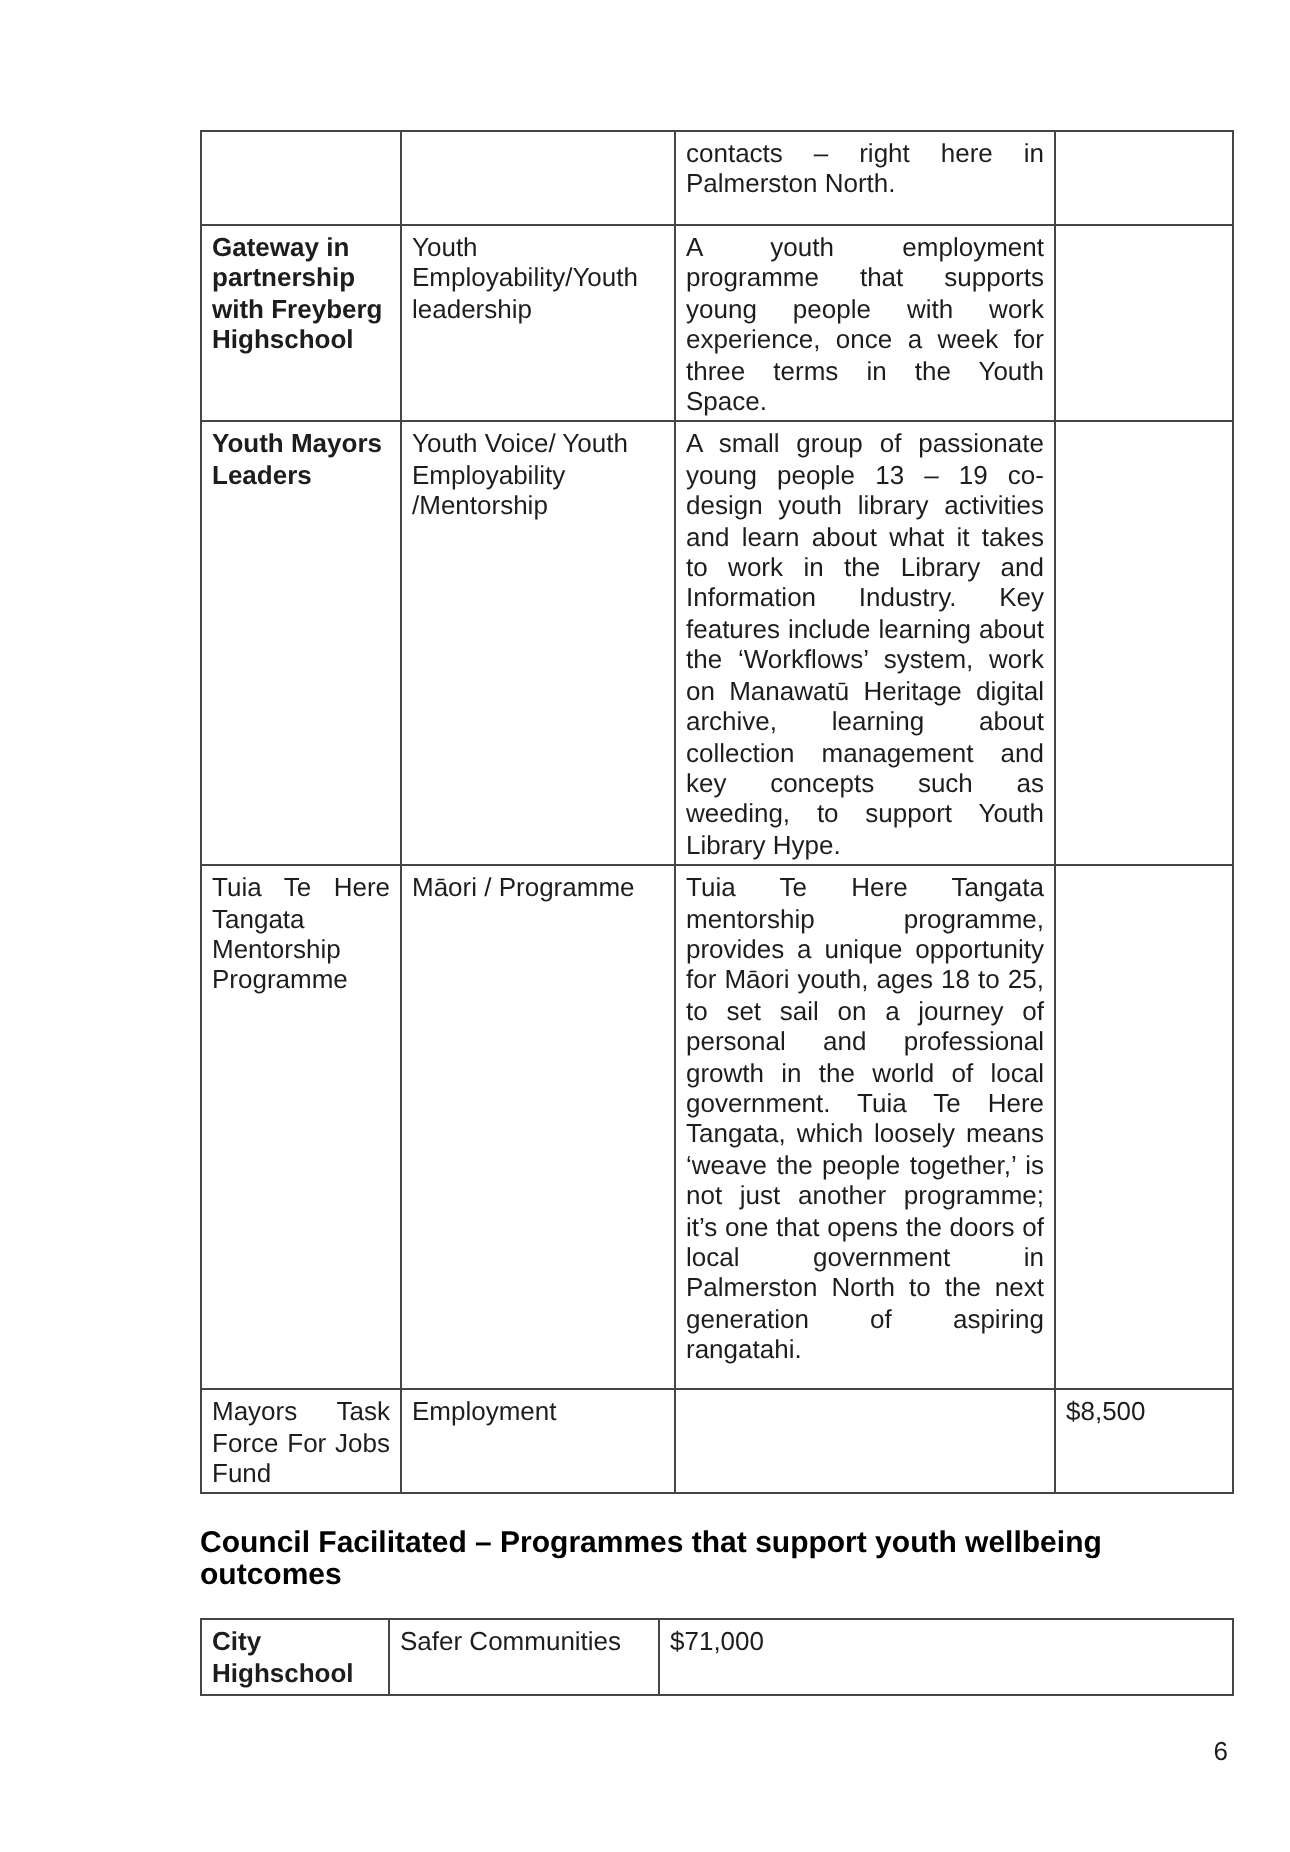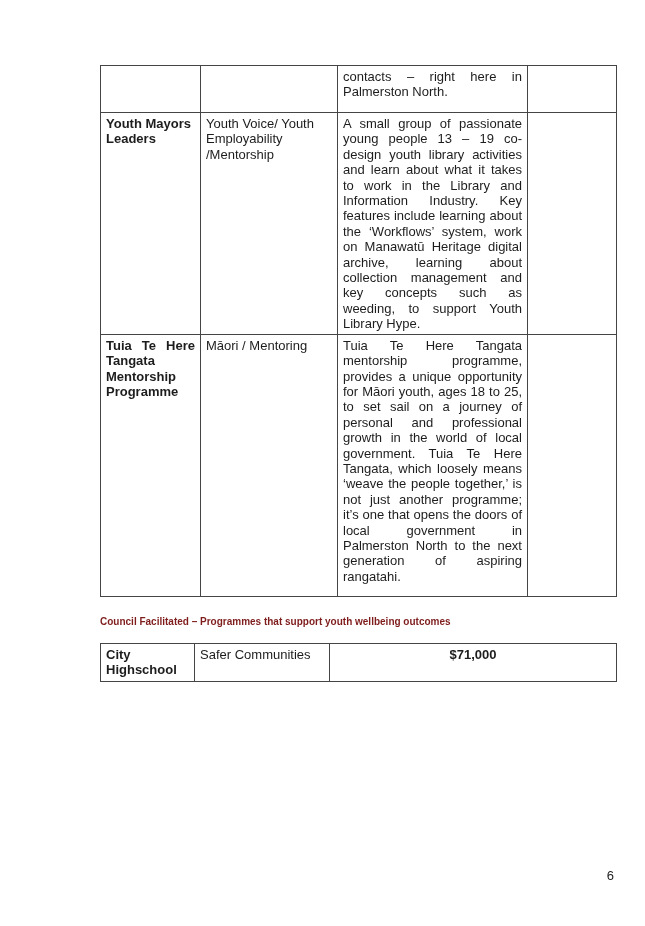--- a/index.html
+++ b/index.html
@@ -34,30 +34,30 @@
     border: 1px solid #454545;
     vertical-align: top;
     padding: 3px 5px 2px 5px;
     font-size: 13px;
     line-height: 15.4px;
     color: #1d1d1d;
     overflow: hidden;
     word-wrap: break-word;
   }
   td.name-cell { font-weight: bold; }
-  td.name-just { font-weight: bold; text-align: justify; }
+  td.name-just { font-weight: normal; text-align: justify; }
   td.desc-cell { text-align: justify; }
-  td.amt-right { text-align: center; font-weight: bold; }
+  td.amt-right { text-align: left; }
   .section-heading {
     font-weight: bold;
-    font-size: 10px;
+    font-size: 15px;
     line-height: 16px;
     margin-top: 17px;
     margin-bottom: 13px;
-    color: #7f1d1d;
+    color: #000000;
   }
   .page-number {
     position: absolute;
     top: 868px;
     right: 66px;
     font-size: 13px;
     color: #1d1d1d;
   }
 </style>
 </head>
@@ -73,31 +73,43 @@
         <col style="width:190px">
         <col style="width:89px">
       </colgroup>
       <tbody>
           <tr style="height:47px">
         <td class="name-cell"></td>
         <td></td>
         <td class="desc-cell">contacts – right here in Palmerston North.</td>
         <td></td>
       </tr>
+      <tr style="height:94px">
+        <td class="name-cell">Gateway in partnership with Freyberg Highschool</td>
+        <td>Youth Employability/Youth leadership</td>
+        <td class="desc-cell">A youth employment programme that supports young people with work experience, once a week for three terms in the Youth Space.</td>
+        <td></td>
+      </tr>
       <tr style="height:217px">
         <td class="name-cell">Youth Mayors Leaders</td>
         <td>Youth Voice/ Youth Employability /Mentorship</td>
         <td class="desc-cell">A small group of passionate young people 13 – 19 co-design youth library activities and learn about what it takes to work in the Library and Information Industry. Key features include learning about the ‘Workflows’ system, work on Manawatū Heritage digital archive, learning about collection management and key concepts such as weeding, to support Youth Library Hype.</td>
         <td></td>
       </tr>
       <tr style="height:262px">
         <td class="name-just">Tuia Te Here Tangata Mentorship Programme</td>
-        <td>Māori / Mentoring</td>
+        <td>Māori / Programme</td>
         <td class="desc-cell">Tuia Te Here Tangata mentorship programme, provides a unique opportunity for Māori youth, ages 18 to 25, to set sail on a journey of personal and professional growth in the world of local government. Tuia Te Here Tangata, which loosely means ‘weave the people together,’ is not just another programme; it’s one that opens the doors of local government in Palmerston North to the next generation of aspiring rangatahi.</td>
         <td></td>
+      </tr>
+      <tr style="height:49px">
+        <td class="name-just">Mayors Task Force For Jobs Fund</td>
+        <td>Employment</td>
+        <td class="desc-cell"></td>
+        <td>$8,500</td>
       </tr>
     </tbody>
       </table>
 
     <div class="section-heading">Council Facilitated – Programmes that support youth wellbeing outcomes</div>
 
     <table class="doc-table">
       <colgroup>
         <col style="width:94px">
         <col style="width:135px">

